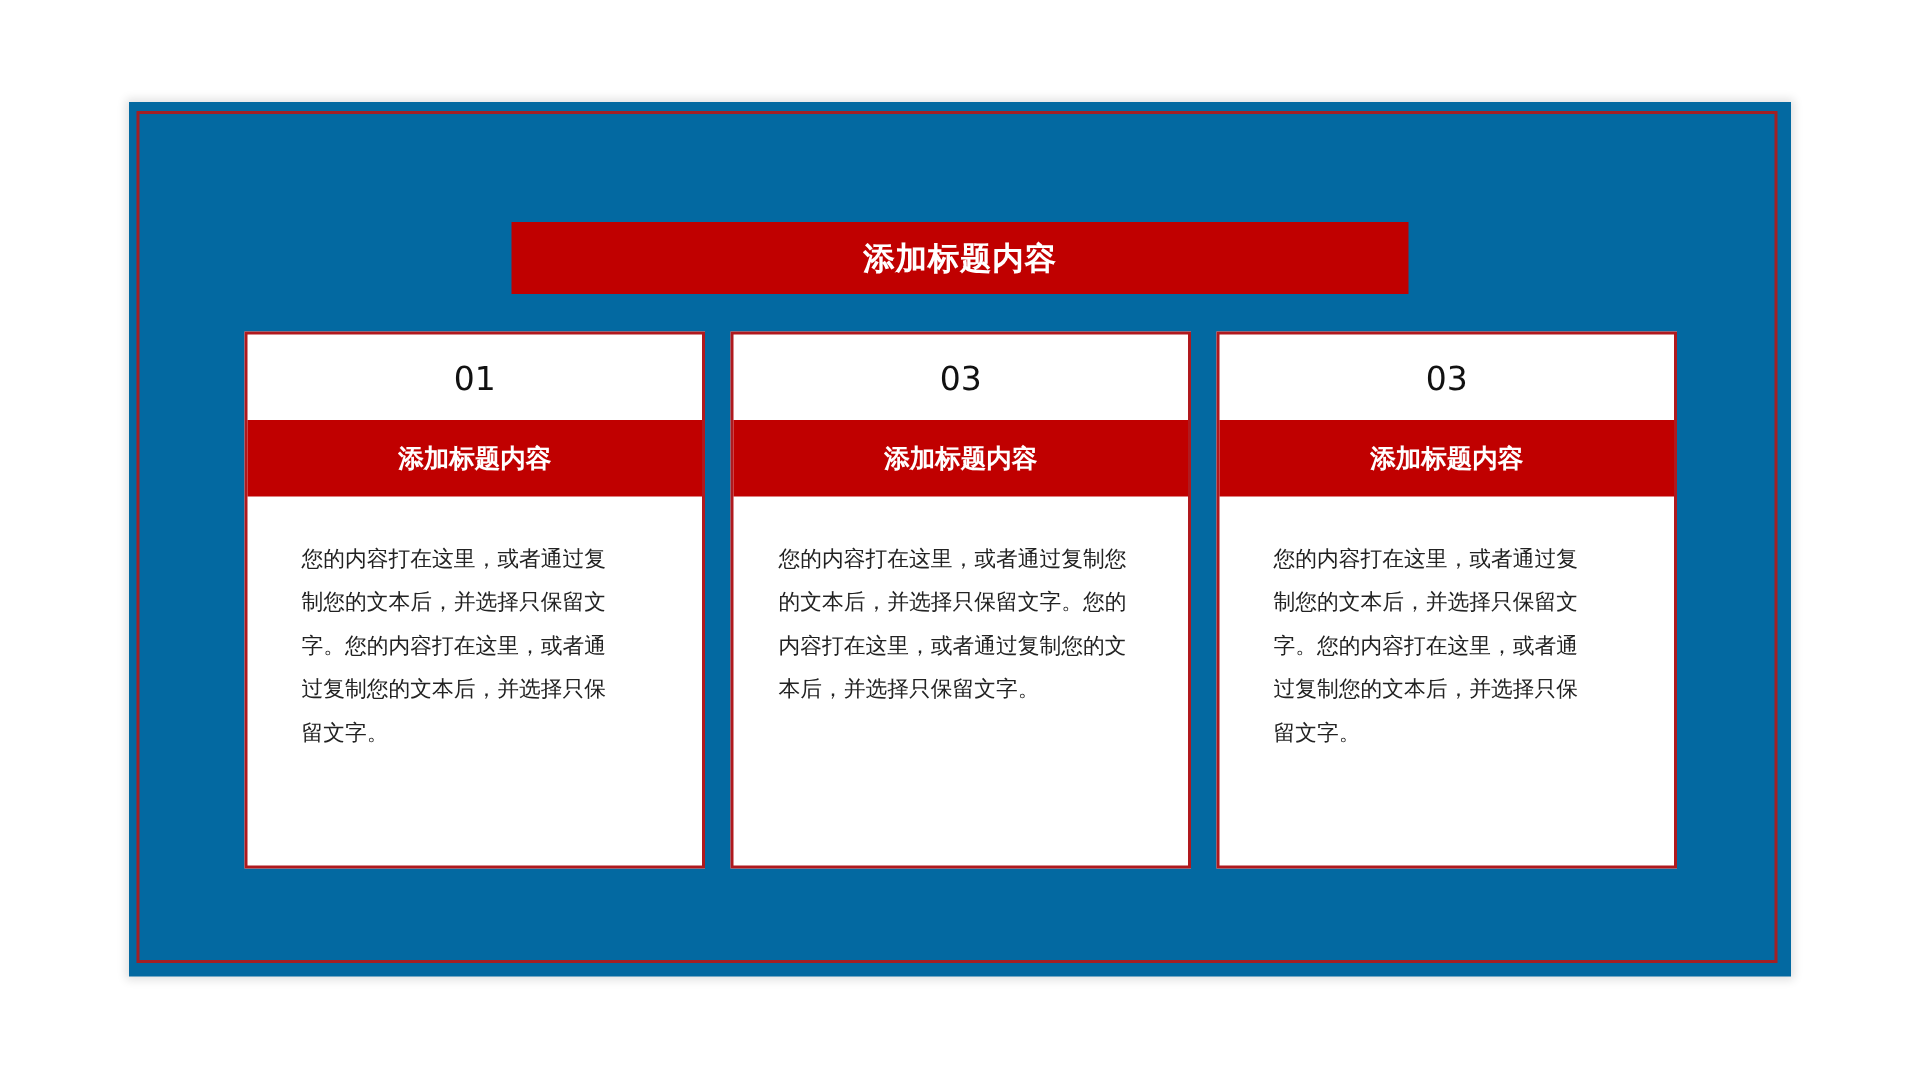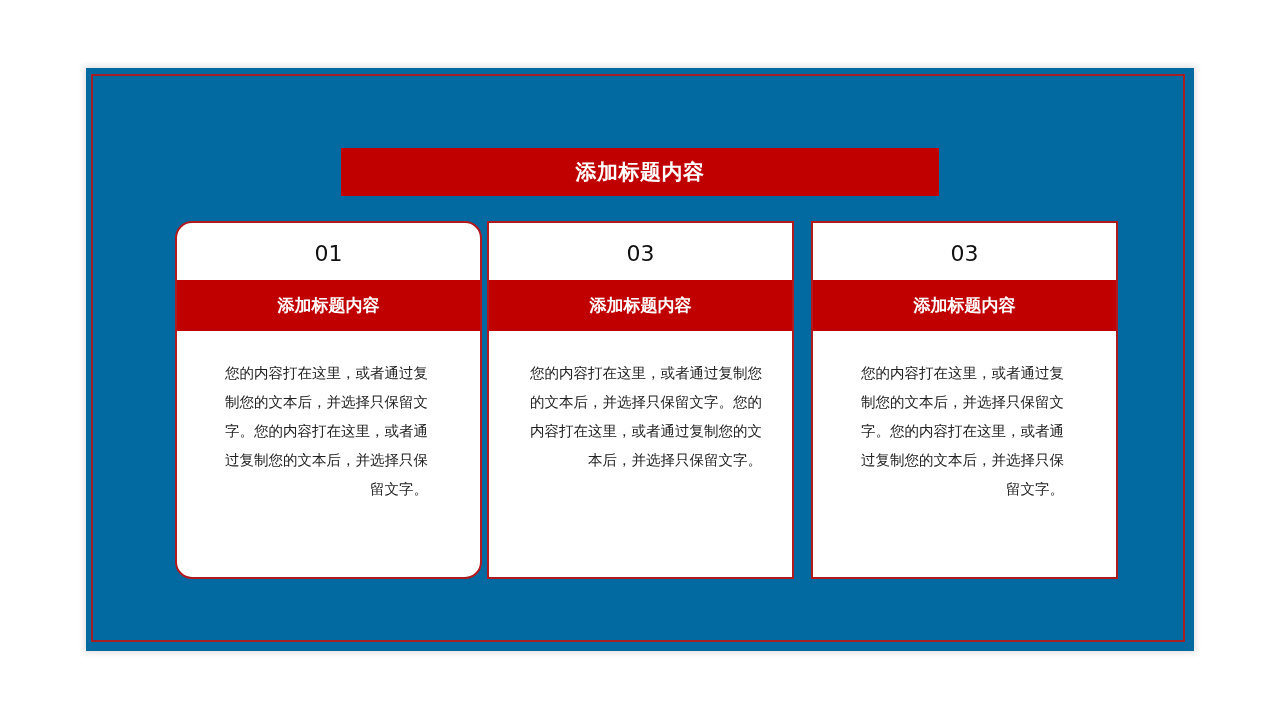--- a/index.html
+++ b/index.html
@@ -30,35 +30,35 @@
     height: 57px; display: flex; align-items: center; justify-content: center;
     font-size: 22px; color: #111111; padding-top: 4px; box-sizing: border-box;
   }
   .card .head {
     height: 51px; background: #c00000; color: #ffffff;
     display: flex; align-items: center; justify-content: center;
     font-size: 17px; font-weight: bold;
   }
   .card .body {
     padding: 28px 52px 0 36px; font-size: 14.5px; line-height: 29px;
-    color: #222222; text-align: right;
+    color: #222222; text-align: left;
   }
   .card.c2 .body { padding-left: 30px; padding-right: 30px; }
 </style>
 </head>
 <body>
 
 <div class="slide">
   <div class="frame"></div>
 
   <div class="title-bar">
     <span>添加标题内容</span>
   </div>
 
-  <div class="card c1" style="left:89px;border-radius:17px;">
+  <div class="card c1" style="left:77px;">
     <div class="num">01</div>
     <div class="head">添加标题内容</div>
     <div class="body">您的内容打在这里，或者通过复制您的文本后，并选择只保留文字。您的内容打在这里，或者通过复制您的文本后，并选择只保留文字。</div>
   </div>
 
   <div class="card c2" style="left:401px;">
     <div class="num">03</div>
     <div class="head">添加标题内容</div>
     <div class="body">您的内容打在这里，或者通过复制您的文本后，并选择只保留文字。您的内容打在这里，或者通过复制您的文本后，并选择只保留文字。</div>
   </div>

